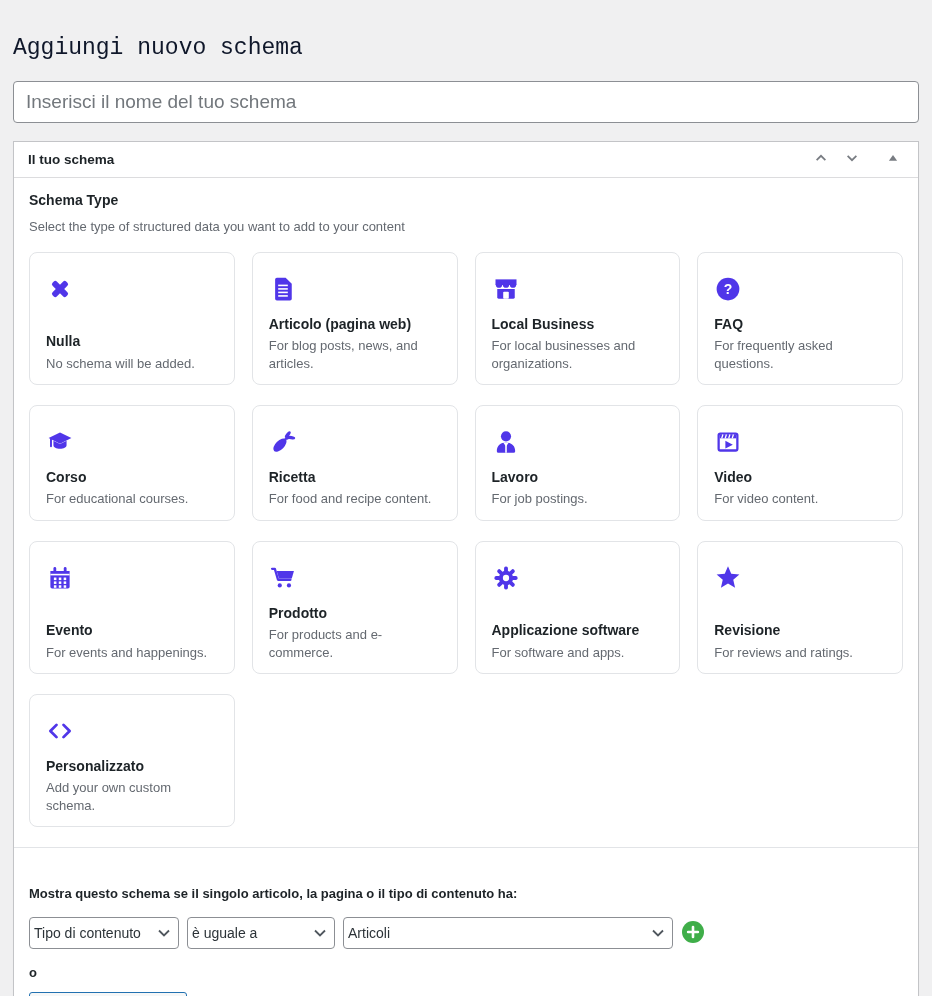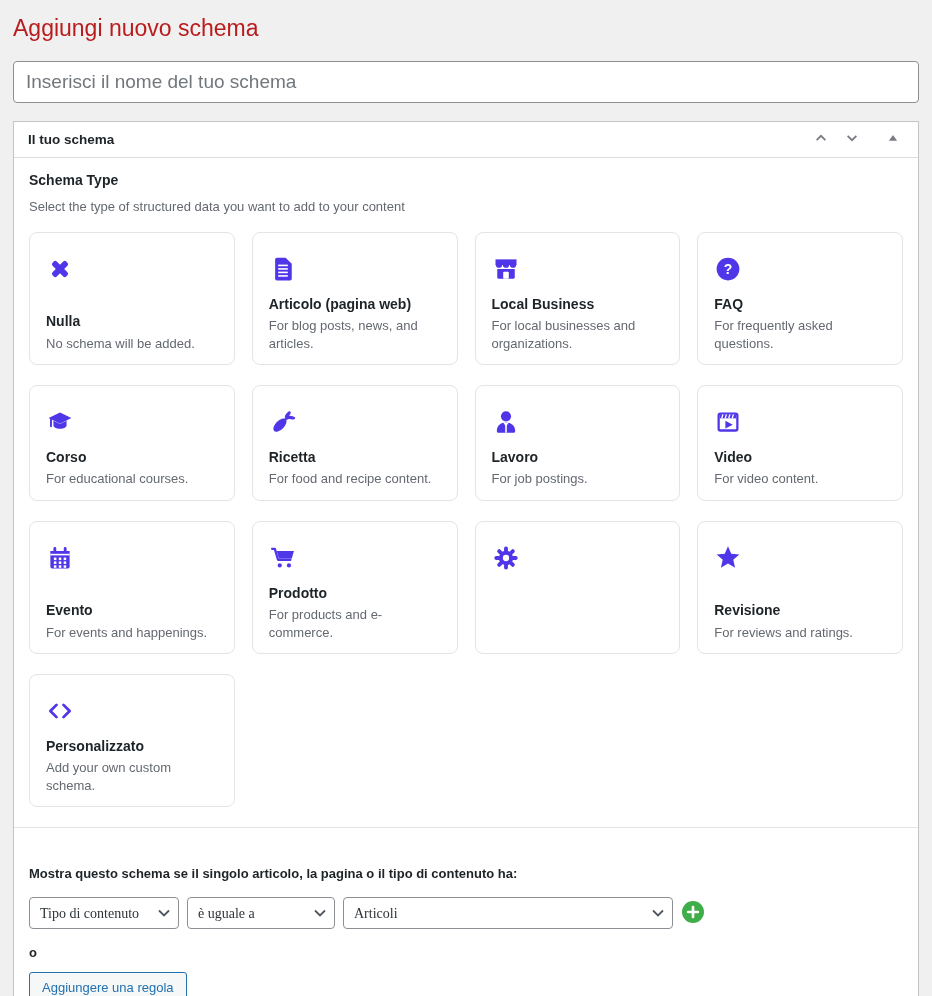--- a/index.html
+++ b/index.html
@@ -7,23 +7,24 @@
   body {
     background: #f0f0f1;
     font-family: "Liberation Sans", sans-serif;
     color: #1d2327;
   }
   .page { padding: 10px 13px 0; }
 
   h1.page-title {
     font-size: 23px;
     font-weight: 400;
-    color: #b91c1c;
-    margin: 4px 0 17px;
+    color: #0f172a;
+    margin: 24px 0 17px;
     line-height: 1.3;
+    font-family: Liberation Mono, monospace;
   }
 
   input.schema-name {
     width: 100%;
     height: 42px;
     border: 1px solid #8c8f94;
     border-radius: 4px;
     background: #fff;
     font-family: inherit;
     font-size: 19px;
@@ -100,24 +101,24 @@
     align-items: center;
     gap: 8px;
   }
   .select-wrap { position: relative; display: inline-block; }
   .select-wrap select {
     appearance: none; -webkit-appearance: none; -moz-appearance: none;
     height: 32px;
     border: 1px solid #8c8f94;
     border-radius: 4px;
     background: #fff;
-    font-family: Liberation Serif, serif;
+    font-family: Liberation Sans, sans-serif;
     font-size: 14px;
     color: #2c3338;
-    padding: 0 30px 0 10px;
+    padding: 0 30px 0 4px;
     outline: none;
     width: 100%;
     cursor: pointer;
   }
   .select-wrap .sel-chevron {
     position: absolute; right: 9px; top: 50%;
     transform: translateY(-50%);
     pointer-events: none;
     color: #50575e;
     display: flex;
@@ -377,20 +378,24 @@
                   <rect x="13.8" y="2.8" width="4.4" height="7" rx="2" transform="rotate(135 16 16)"></rect>
                   <rect x="13.8" y="2.8" width="4.4" height="7" rx="2" transform="rotate(180 16 16)"></rect>
                   <rect x="13.8" y="2.8" width="4.4" height="7" rx="2" transform="rotate(225 16 16)"></rect>
                   <rect x="13.8" y="2.8" width="4.4" height="7" rx="2" transform="rotate(270 16 16)"></rect>
                   <rect x="13.8" y="2.8" width="4.4" height="7" rx="2" transform="rotate(315 16 16)"></rect>
                   <circle cx="16" cy="16" r="8.2"></circle>
                 </g>
                 <circle cx="16" cy="16" r="3.6" fill="#fff"></circle>
               </svg>
           </span>
+          <div class="card-text">
+            <div class="card-title">Applicazione software</div>
+            <div class="card-desc">For software and apps.</div>
+          </div>
         </div>
 
         <div class="card">
           <span class="ci">
             <svg viewBox="0 0 32 32">
                 <path fill="currentColor" d="M16 2.5 l3.7 8.6 9.3 0.8 -7 6.1 2.1 9.1 -8.1 -4.8 -8.1 4.8 2.1 -9.1 -7 -6.1 9.3 -0.8 z"></path>
               </svg>
           </span>
           <div class="card-text">
             <div class="card-title">Revisione</div>

